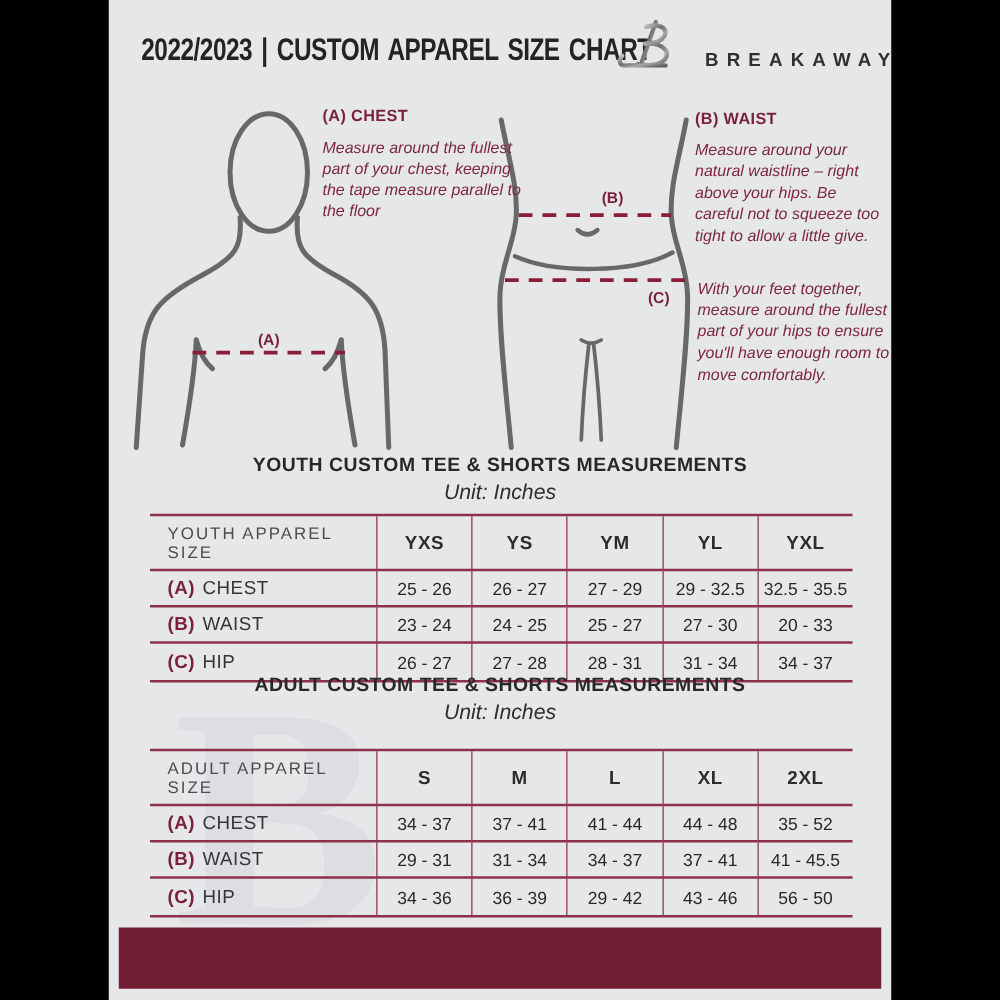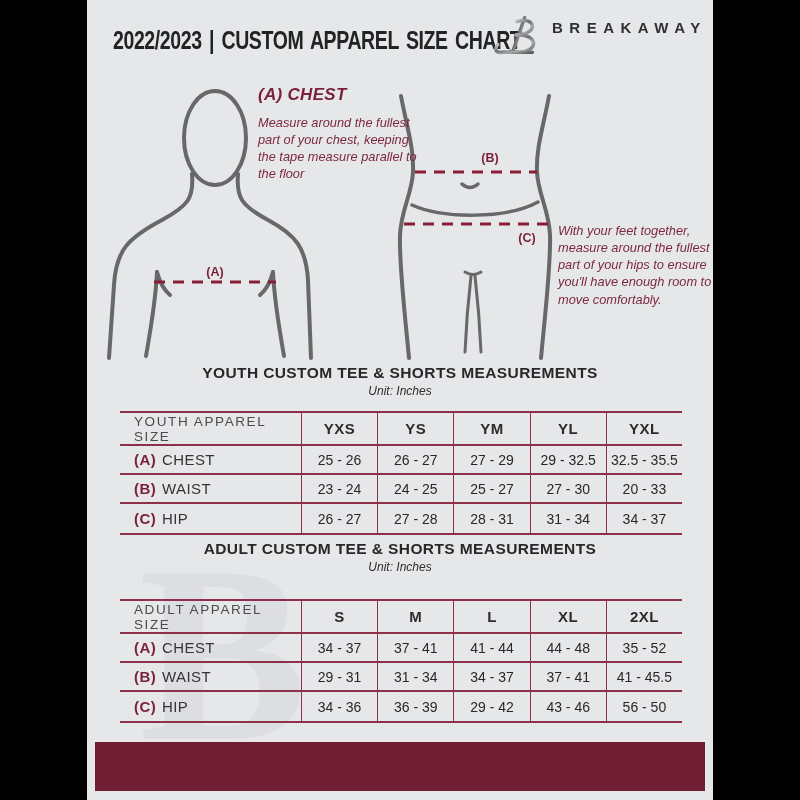--- a/index.html
+++ b/index.html
@@ -17,49 +17,49 @@
   body{width:800px;height:800px;overflow:hidden;font-family:"Liberation Sans",sans-serif;}
   .stage{position:relative;width:800px;height:800px;background:#000;}
   .page{position:absolute;left:87px;top:0;width:626px;height:800px;background:var(--bg);overflow:hidden;}
 
   .watermark{position:absolute;left:52px;top:528px;font-family:"Liberation Serif",serif;
     font-weight:bold;font-size:252px;line-height:1;color:var(--wm);z-index:0;}
 
   
   .hdr-title{position:absolute;left:26px;top:26px;font-size:25px;font-weight:bold;color:#222325;
     letter-spacing:-0.5px;word-spacing:3px;white-space:nowrap;transform:scaleX(0.78);transform-origin:left top;z-index:2;}
-  .brand{position:absolute;left:405px;top:13px;display:flex;align-items:flex-start;gap:8px;z-index:2;}
+  .brand{position:absolute;left:405px;top:13px;display:flex;align-items:flex-end;gap:20px;z-index:2;}
   .brand-name{font-size:15px;font-weight:bold;letter-spacing:6.5px;color:#2f3032;padding-top:6px;}
 
   
   .guide-block{position:absolute;z-index:2;}
-  .guide-block h3{font-size:17px;font-weight:bold;color:var(--maroon);letter-spacing:.3px;margin-bottom:9px;font-style:italic;}
+  .guide-block h3{font-size:13px;font-weight:bold;color:var(--maroon);letter-spacing:.3px;margin-bottom:9px;}
   .guide-block p{font-size:12.8px;font-style:italic;font-weight:500;color:var(--maroon-desc);line-height:1.34;}
   .guide-a{left:171px;top:85px;width:164px;}
   .guide-b{left:469px;top:87px;width:154px;}
   .guide-c{left:471px;top:222px;width:160px;}
   .fig{position:absolute;z-index:1;}
   .fig-upper{left:13px;top:80px;}
   .fig-lower{left:298px;top:90px;}
 
   
   .sec-title{position:absolute;left:0;width:626px;text-align:center;font-size:15.5px;font-weight:bold;
     letter-spacing:.4px;color:#28282a;z-index:2;}
-  .sec-unit{position:absolute;left:0;width:626px;text-align:center;font-size:12px;font-style:italic;
+  .sec-unit{position:absolute;left:0;width:626px;text-align:center;font-size:17px;font-style:italic;
     color:#2e2e30;z-index:2;}
   .yt-title{top:364px;} .yt-unit{top:384px;}
   .ad-title{top:540px;} .ad-unit{top:560px;}
 
   
   .size-table{position:absolute;left:33px;width:562px;display:grid;
     grid-template-columns:181px repeat(5,1fr);
     border-top:2px solid var(--line);border-bottom:2px solid var(--line);z-index:2;}
   .yt-table{top:411px;} .ad-table{top:587px;margin-top:12px;}
   .cell{display:flex;align-items:center;justify-content:center;border-bottom:2px solid var(--line);height:29px;}
-  .cell.head{height:33px;}
+  .cell.head{height:44px;}
   .cell.vline{border-left:1.6px solid var(--line);}
   .cell.lastrow{border-bottom:none;}
   .cell.corner{justify-content:flex-start;padding-left:14px;font-size:13.5px;letter-spacing:1.6px;color:var(--gray-label);}
   .cell.size{font-size:15px;font-weight:bold;color:#2c2c2e;letter-spacing:.5px;}
   .cell.rowlab{justify-content:flex-start;padding-left:14px;font-size:15px;color:#353537;letter-spacing:.4px;}
   .cell.rowlab .key{font-weight:bold;color:var(--maroon);margin-right:6px;}
   .cell.val{font-size:14px;color:#28282a;}
 
   .footer-bar{position:absolute;left:8px;top:742px;width:610px;height:49px;background:var(--bar);z-index:3;}
 </style>
@@ -119,20 +119,24 @@
       <line x1="30" y1="82" x2="152" y2="82" stroke="#8a1e37" stroke-width="3" stroke-dasharray="11 8"></line>
       <text x="105" y="72" text-anchor="middle" font-family="Liberation Sans, sans-serif" font-size="12.5" font-weight="bold" fill="#7a1f3d">(B)</text>
       <line x1="19" y1="134" x2="163" y2="134" stroke="#8a1e37" stroke-width="3" stroke-dasharray="11 8"></line>
       <text x="142" y="152" text-anchor="middle" font-family="Liberation Sans, sans-serif" font-size="12.5" font-weight="bold" fill="#7a1f3d">(C)</text>
     </svg>
 
     <div class="guide-block guide-a">
       <h3>(A) CHEST</h3>
       <p>Measure around the fullest part of your chest, keeping the tape measure parallel to the floor</p>
     </div>
+    <div class="guide-block guide-b">
+      <h3>(B) WAIST</h3>
+      <p>Measure around your natural waistline – right above your hips. Be careful not to squeeze too tight to allow a little give.</p>
+    </div>
     <div class="guide-block guide-c">
       <p>With your feet together, measure around the fullest part of your hips to ensure you'll have enough room to move comfortably.</p>
     </div>
 
     <div class="sec-title yt-title">YOUTH CUSTOM TEE &amp; SHORTS MEASUREMENTS</div>
     <div class="sec-unit yt-unit">Unit: Inches</div>
 
     <div class="size-table yt-table">
       <div class="cell head corner">YOUTH APPAREL SIZE</div>
       <div class="cell head size vline">YXS</div>

